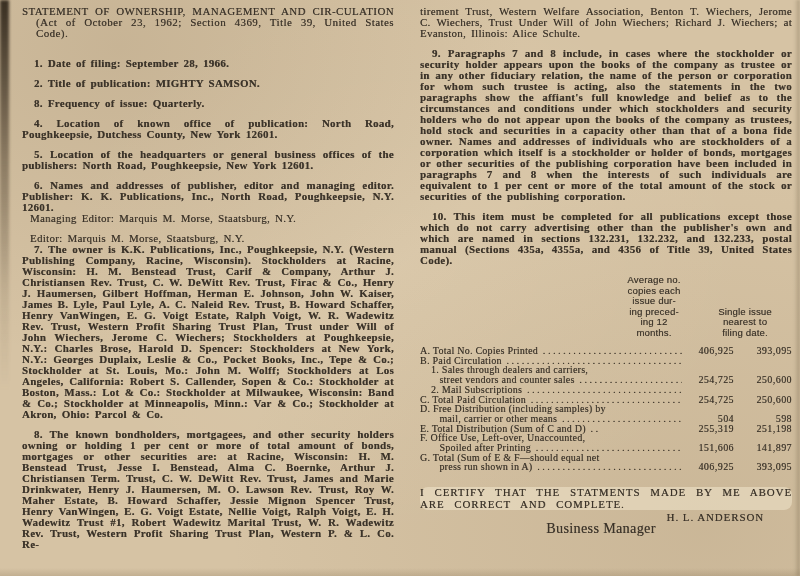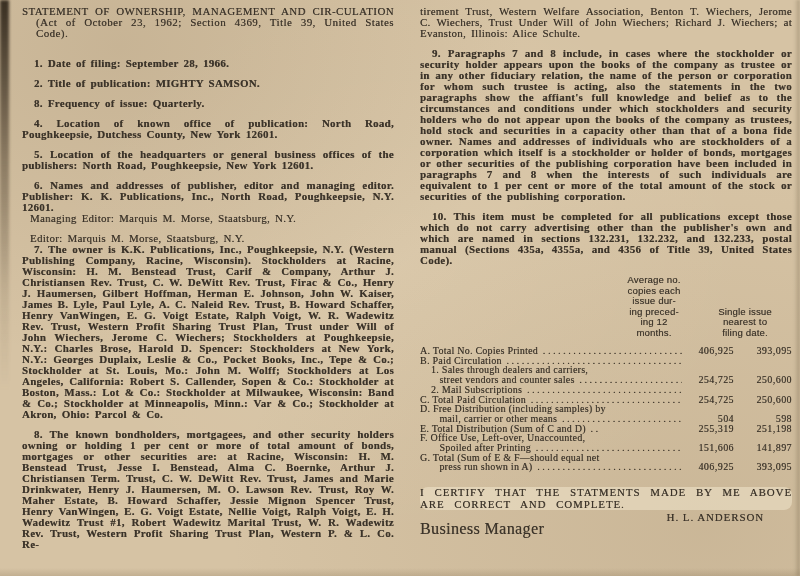--- a/index.html
+++ b/index.html
@@ -76,22 +76,22 @@
     background:rgba(241,229,204,0.55);
     text-shadow:0.3px 0 0 rgba(59,51,41,0.65);
     border-radius:8px;
   }
   .sig-name {
     margin-top:1px; text-align:right; padding-right:28px;
     font-size:10.8px; letter-spacing:1px; line-height:12px;
     text-shadow:0.3px 0 0 rgba(59,51,41,0.65);
   }
   .sig-title {
-    text-align:left; padding-right:10px;
-    font-size:16px; line-height:11px; letter-spacing:0.4px;
+    text-align:center; padding-right:10px;
+    font-size:14px; line-height:11px; letter-spacing:0.4px;
     text-shadow:0.3px 0 0 rgba(59,51,41,0.6);
   }
 </style>
 </head>
 <body>
 
 <div class="page">
   <div class="scan-left"></div>
   <div class="scan-right"></div>
   <div class="scan-bottom"></div>

